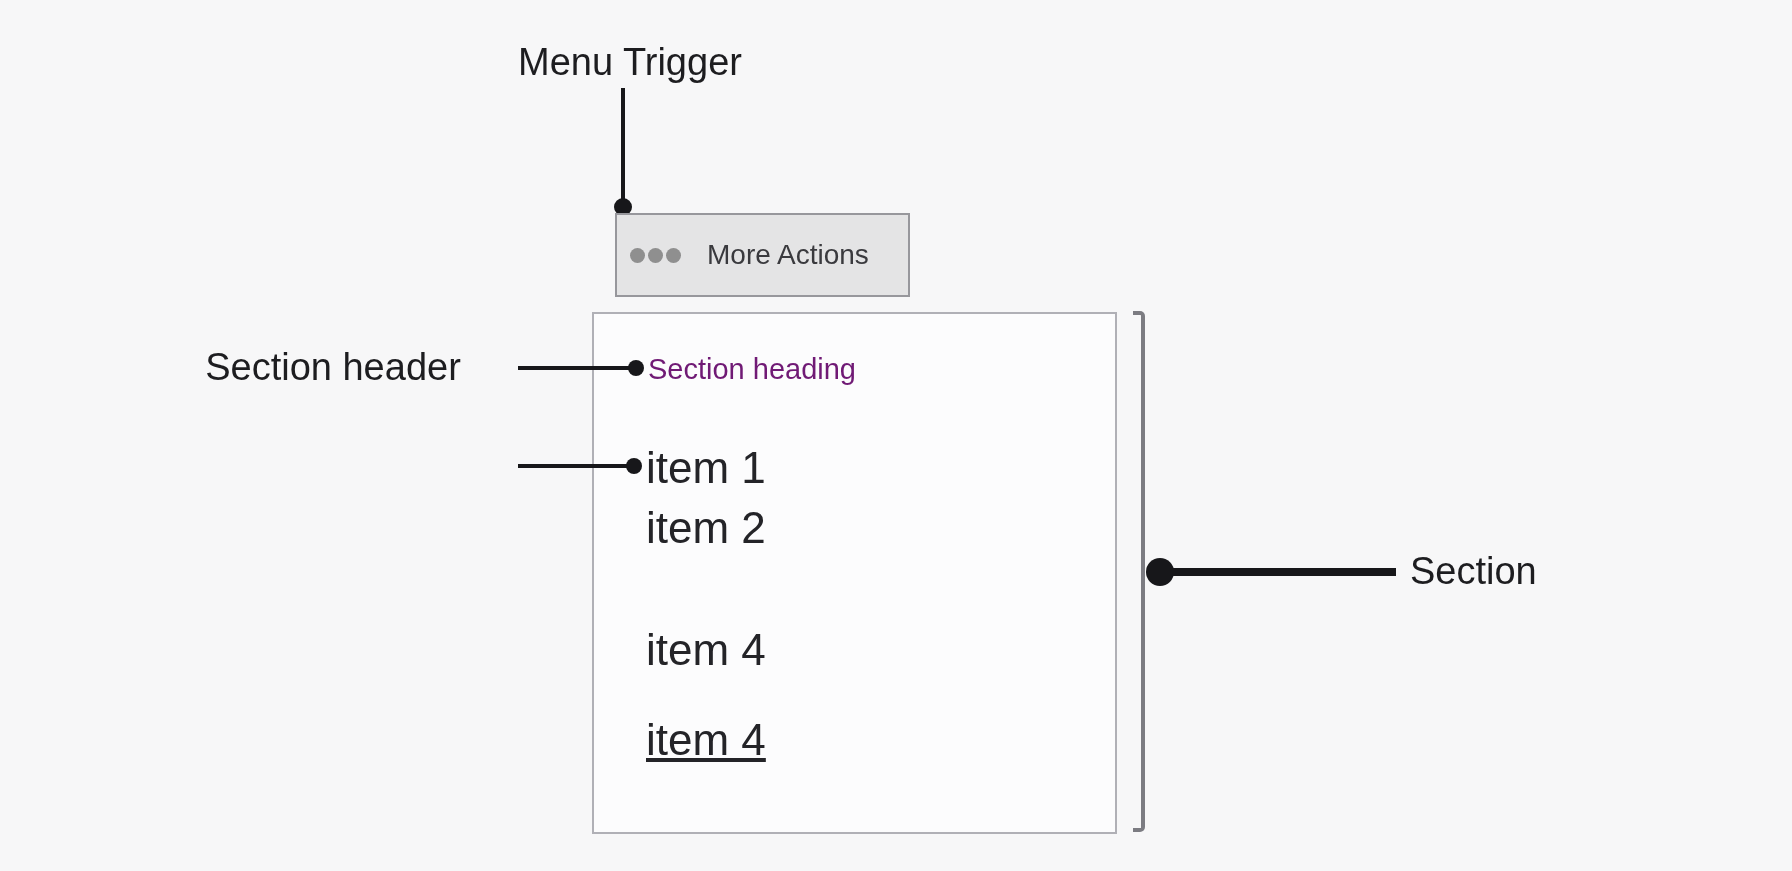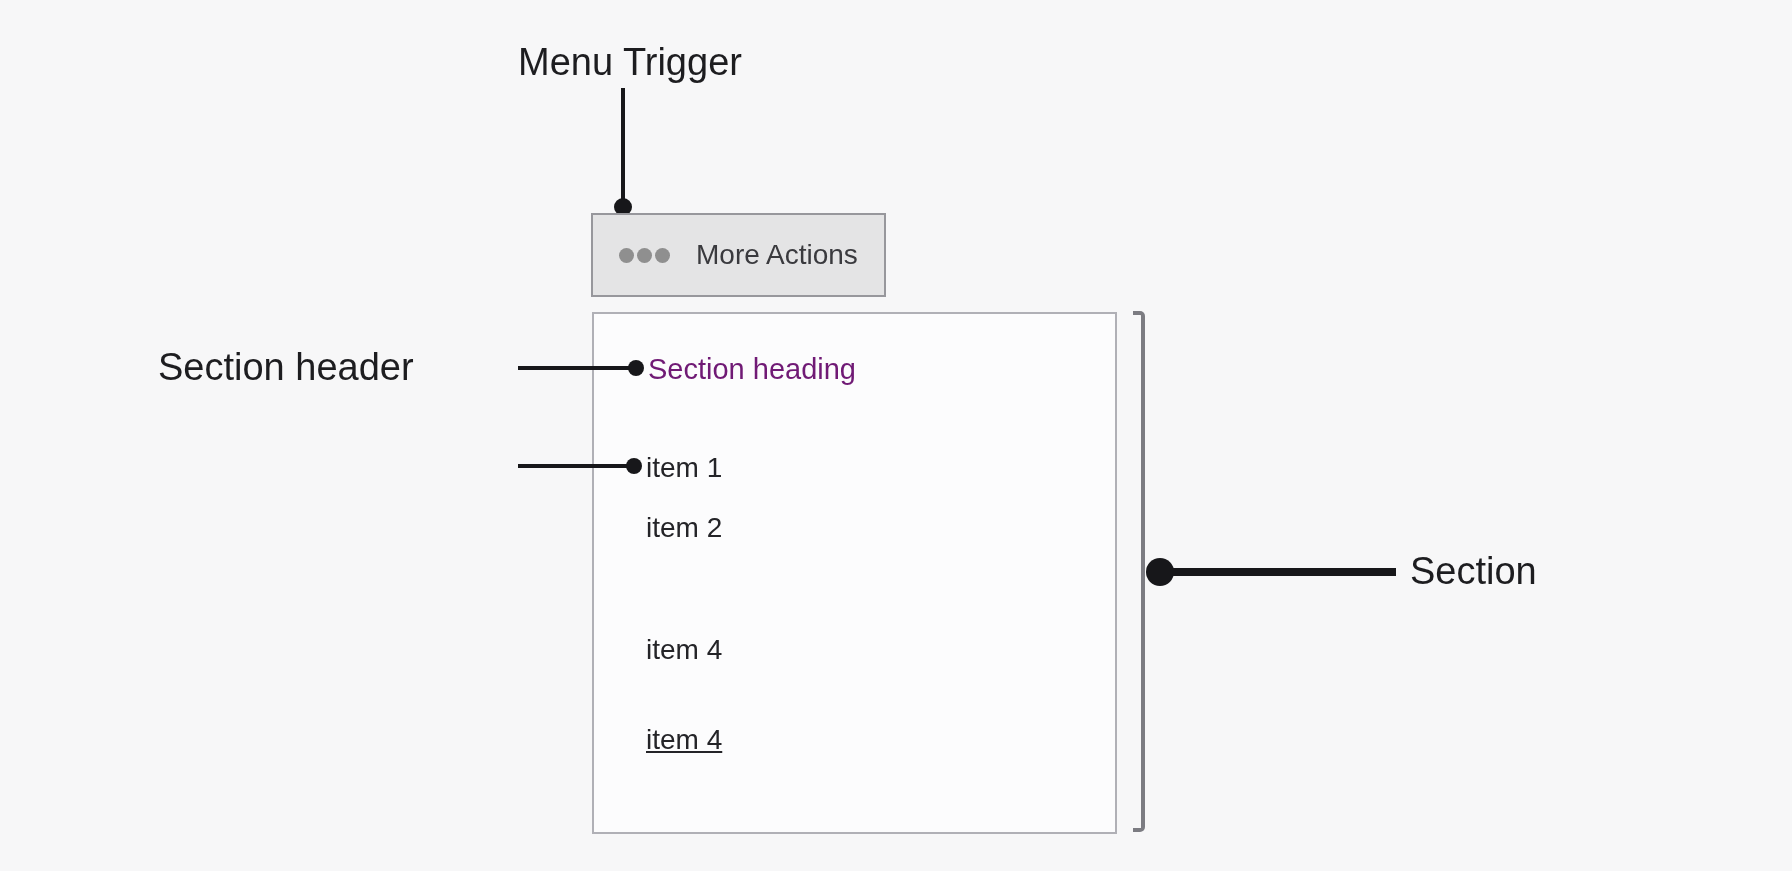--- a/index.html
+++ b/index.html
@@ -28,30 +28,30 @@
     background: #17171a;
   }
   .callout-dot {
     position: absolute;
     background: #17171a;
     border-radius: 50%;
   }
   
   .trigger-button {
     position: absolute;
-    left: 591px;
+    left: 615px;
     top: 213px;
     width: 295px;
     height: 84px;
     box-sizing: border-box;
     background: #e4e4e5;
     border: 2px solid #97979c;
     display: flex;
     align-items: center;
-    padding-left: 26px;
+    padding-left: 13px;
     cursor: pointer;
   }
   .ellipsis-icon {
     display: flex;
     gap: 3px;
     align-items: center;
   }
   .ellipsis-icon span {
     width: 15px;
     height: 15px;
@@ -80,21 +80,21 @@
     top: 369px;
     transform: translateY(-50%);
     font-size: 29px;
     color: #701a75;
     white-space: nowrap;
   }
   .menu-item {
     position: absolute;
     left: 646px;
     transform: translateY(-50%);
-    font-size: 28px;
+    font-size: 44px;
     color: #242428;
     white-space: nowrap;
     cursor: pointer;
   }
   .menu-item.i1 { top: 468px; }
   .menu-item.i2 { top: 528px; }
   .menu-item.i3 { top: 650px; }
   .menu-item.i4 { top: 740px; text-decoration: underline; }
   
   .section-bracket {
@@ -125,21 +125,21 @@
   #trigger-dot {
     left: 614px;
     top: 198px;
     width: 18px;
     height: 18px;
   }
   #section-header-label {
     left: 158px;
     top: 368px;
     width: 350px;
-    text-align: left;
+    text-align: center;
     transform: translateY(-50%);
   }
   #section-header-line {
     left: 518px;
     top: 366px;
     width: 118px;
     height: 4px;
   }
   #section-header-dot {
     left: 628px;

